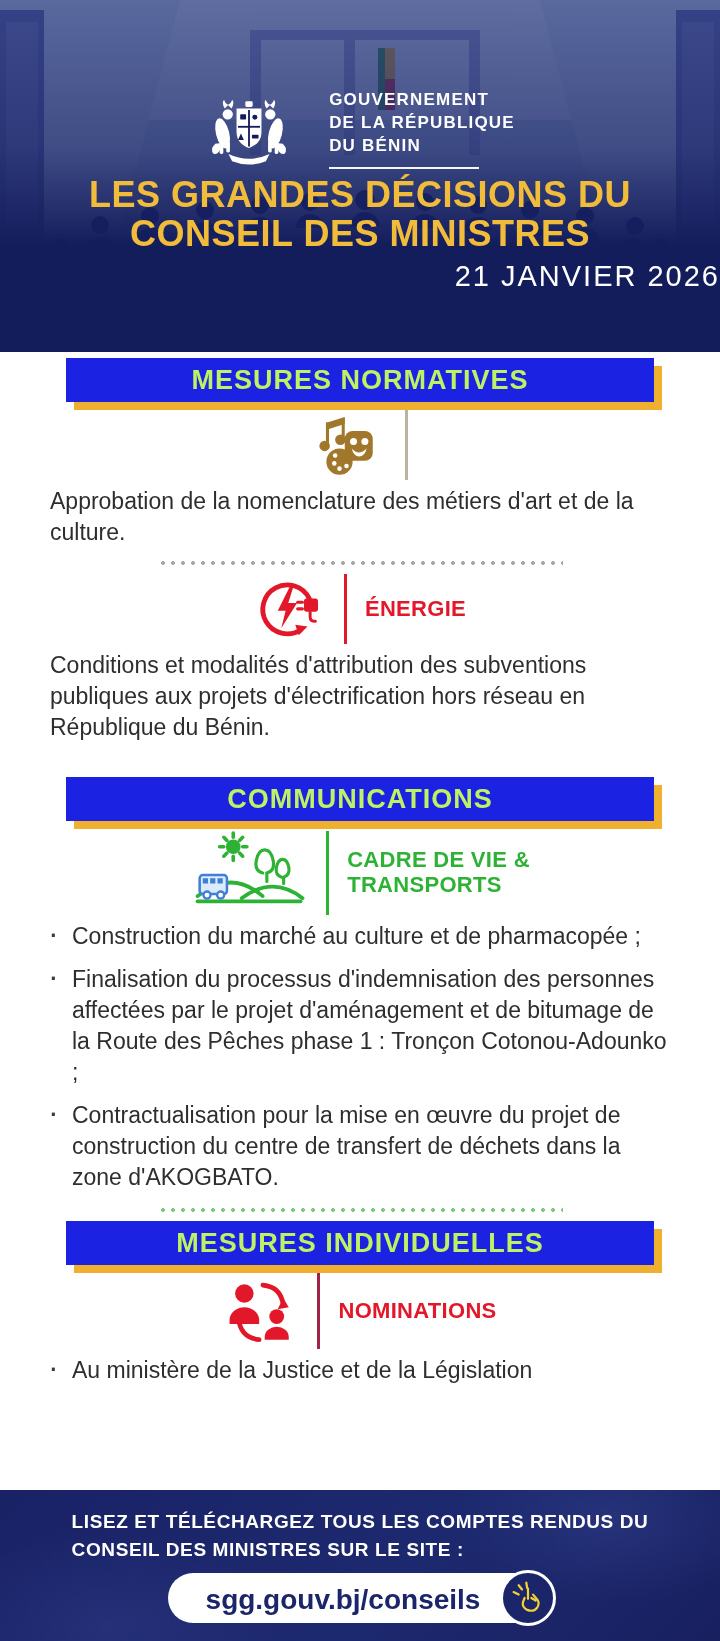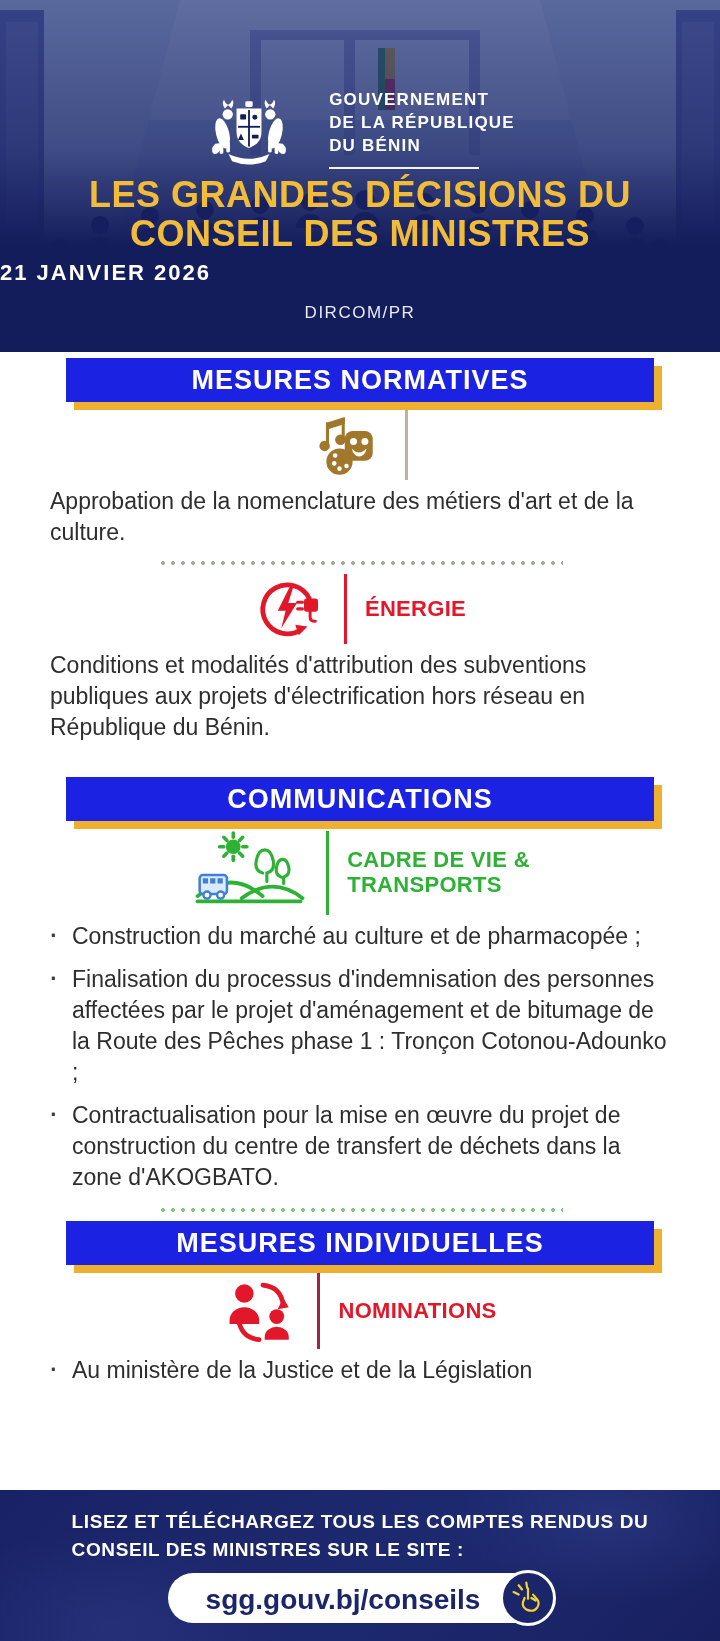--- a/index.html
+++ b/index.html
@@ -11,26 +11,26 @@
   }
   .poster { width: 720px; height: 1641px; display: flex; flex-direction: column; overflow: hidden; background:#fff; }
 
   
   .hero { position: relative; height: 352px; background: #141d5c; flex: 0 0 auto; }
   .hero-photo { position: absolute; top: 0; left: 0; width: 720px; height: 352px; display: block; }
   .logo-row { position: absolute; top: 88px; left: 0; width: 100%; display: flex; justify-content: center; align-items: center; gap: 36px; }
   .org-text { color: #fff; font-size: 17px; font-weight: 600; letter-spacing: 1.2px; line-height: 1.35; }
   .org-underline { margin-top: 9px; width: 150px; height: 2px; background: rgba(255,255,255,.95); }
   .hero-title { position: absolute; top: 176px; width: 100%; text-align: center; color: #f0bc3a; font-size: 36px; font-weight: 800; line-height: 1.08; letter-spacing: .5px; }
-  .hero-date { position: absolute; top: 260px; width: 100%; text-align: left; color: #ffffff; font-size: 22px; font-weight: 700; letter-spacing: 2px; }
+  .hero-date { position: absolute; top: 260px; width: 100%; text-align: right; color: #ffffff; font-size: 29px; font-weight: 400; letter-spacing: 2px; }
   .hero-credit { position: absolute; top: 303px; width: 100%; text-align: center; color: #e8eaf5; font-size: 17px; font-weight: 400; letter-spacing: 1.5px; }
 
   
   .banner { width: 588px; height: 44px; margin: 6px auto 0; background: #1c22e2; box-shadow: 8px 8px 0 0 #efaf2f; display: flex; align-items: center; justify-content: center; }
-  .banner span { color: #ffffff; font-size: 27px; font-weight: 700; letter-spacing: 1px; }
+  .banner span { color: #bef264; font-size: 27px; font-weight: 700; letter-spacing: 1px; }
 
   
   .cat-row { display: flex; align-items: center; justify-content: center; gap: 18px; }
   .cat-row .vdiv { width: 3px; align-self: stretch; }
   .cat-label { font-weight: 800; font-size: 22px; line-height: 1.12; letter-spacing: .3px; text-transform: uppercase; }
   .cat-culture { margin-top: 8px; height: 70px; }
   .cat-culture .vdiv { background: #b9b39f; }
   .cat-culture .cat-label { color: #8d621f; }
   .cat-energie { margin-top: 8px; height: 70px; }
   .cat-energie .vdiv { background: #e2182a; }
@@ -214,21 +214,20 @@
         <div>DU BÉNIN</div>
         <div class="org-underline"></div>
       </div>
     </div>
 
     <h1 class="hero-title">
       <span style="display:block">LES GRANDES DÉCISIONS DU</span>
       <span style="display:block">CONSEIL DES MINISTRES</span>
     </h1>
     <div class="hero-date">21 JANVIER 2026</div>
-    <div class="hero-credit">DIRCOM/PR</div>
   </header>
 
   <div class="banner">
     <span>MESURES NORMATIVES</span>
   </div>
 
   <div class="cat-row cat-culture">
     <svg width="74" height="70" viewBox="0 0 80 80" aria-hidden="true">
       <g fill="#a1772c">
         <polygon points="15,14 34,8 34,16 15,22"></polygon>

